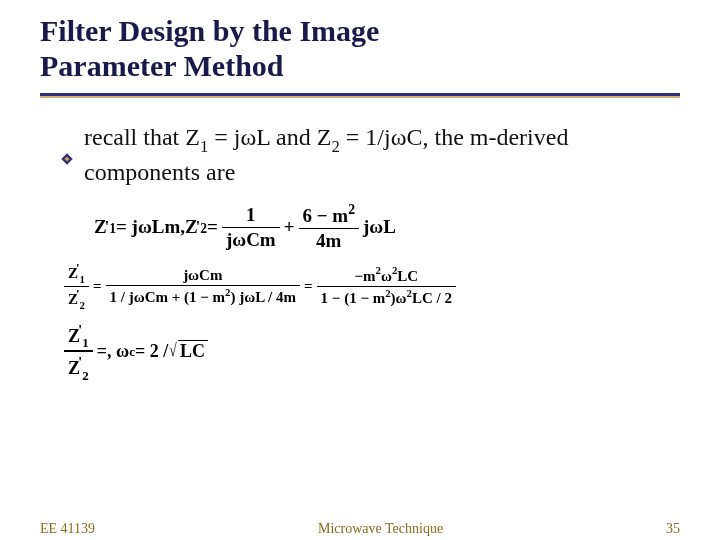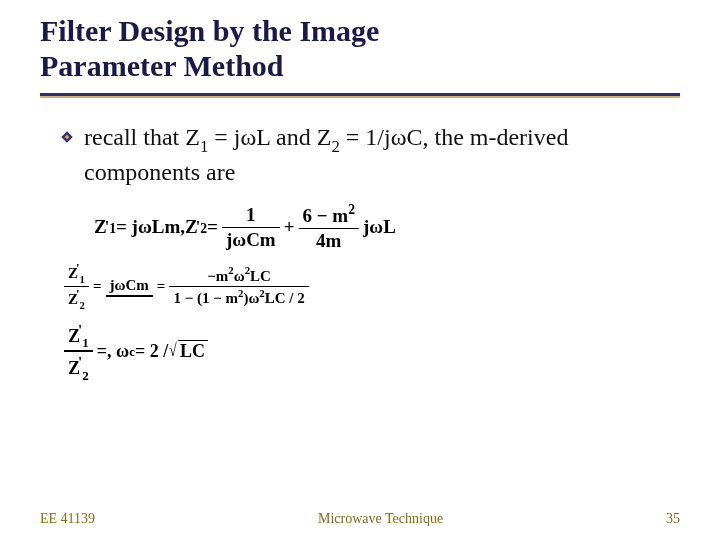--- a/index.html
+++ b/index.html
@@ -22,21 +22,21 @@
     margin: 4px 40px 0 40px;
     height: 3px;
     background: #2e2d7a;
     box-shadow: 0 2px 0 #d0b070;
   }
   .content {
     padding: 26px 44px 0 60px;
   }
   .bullet-row {
     display: flex;
-    align-items: flex-start;
+    align-items: center;
     gap: 10px;
     font-size: 24px;
     color: #111;
     line-height: 1.3;
   }
   .bullet-icon {
     width: 14px;
     height: 14px;
     margin-top: 8px;
     flex: 0 0 auto;
@@ -82,21 +82,21 @@
   }
   .sqrt .surd { display:inline-block; transform: scaleX(0.75); }
   .sqrt .rad {
     border-top: 1.5px solid #000;
     padding: 0 3px 0 2px;
     display: inline-flex;
     align-items: center;
   }
   .footer {
     position: absolute;
-    left: 0; right: 0; bottom: 13px;
+    left: 0; right: 0; bottom: 3px;
     display: flex;
     justify-content: space-between;
     padding: 0 40px;
     font-size: 14px;
     color: #8a6a1a;
     font-family: "Comic Sans MS", "Segoe Script", cursive;
   }
 </style>
 </head>
 <body>
@@ -147,20 +147,21 @@
     <div class="eqrow small" style="margin-left:-34px;">
       <span class="frac">
         <span class="num"><span>Z</span><span class="prime">'</span><span class="subm">1</span></span>
         <span class="bar"></span>
         <span class="den"><span>Z</span><span class="prime">'</span><span class="subm">2</span></span>
       </span>
       <span> = </span>
       <span class="frac">
         <span class="num">jωCm</span>
         <span class="bar"></span>
+        <span class="den"><span>1 / jωCm + (1 − m</span><span class="sup">2</span><span>) jωL / 4m</span></span>
       </span>
       <span> = </span>
       <span class="frac">
         <span class="num"><span>−m</span><span class="sup">2</span><span>ω</span><span class="sup">2</span><span>LC</span></span>
         <span class="bar"></span>
         <span class="den"><span>1 − (1 − m</span><span class="sup">2</span><span>)ω</span><span class="sup">2</span><span>LC / 2</span></span>
       </span>
     </div>
 
     <div class="eqrow" style="margin-left:-34px; font-size:18px;">

